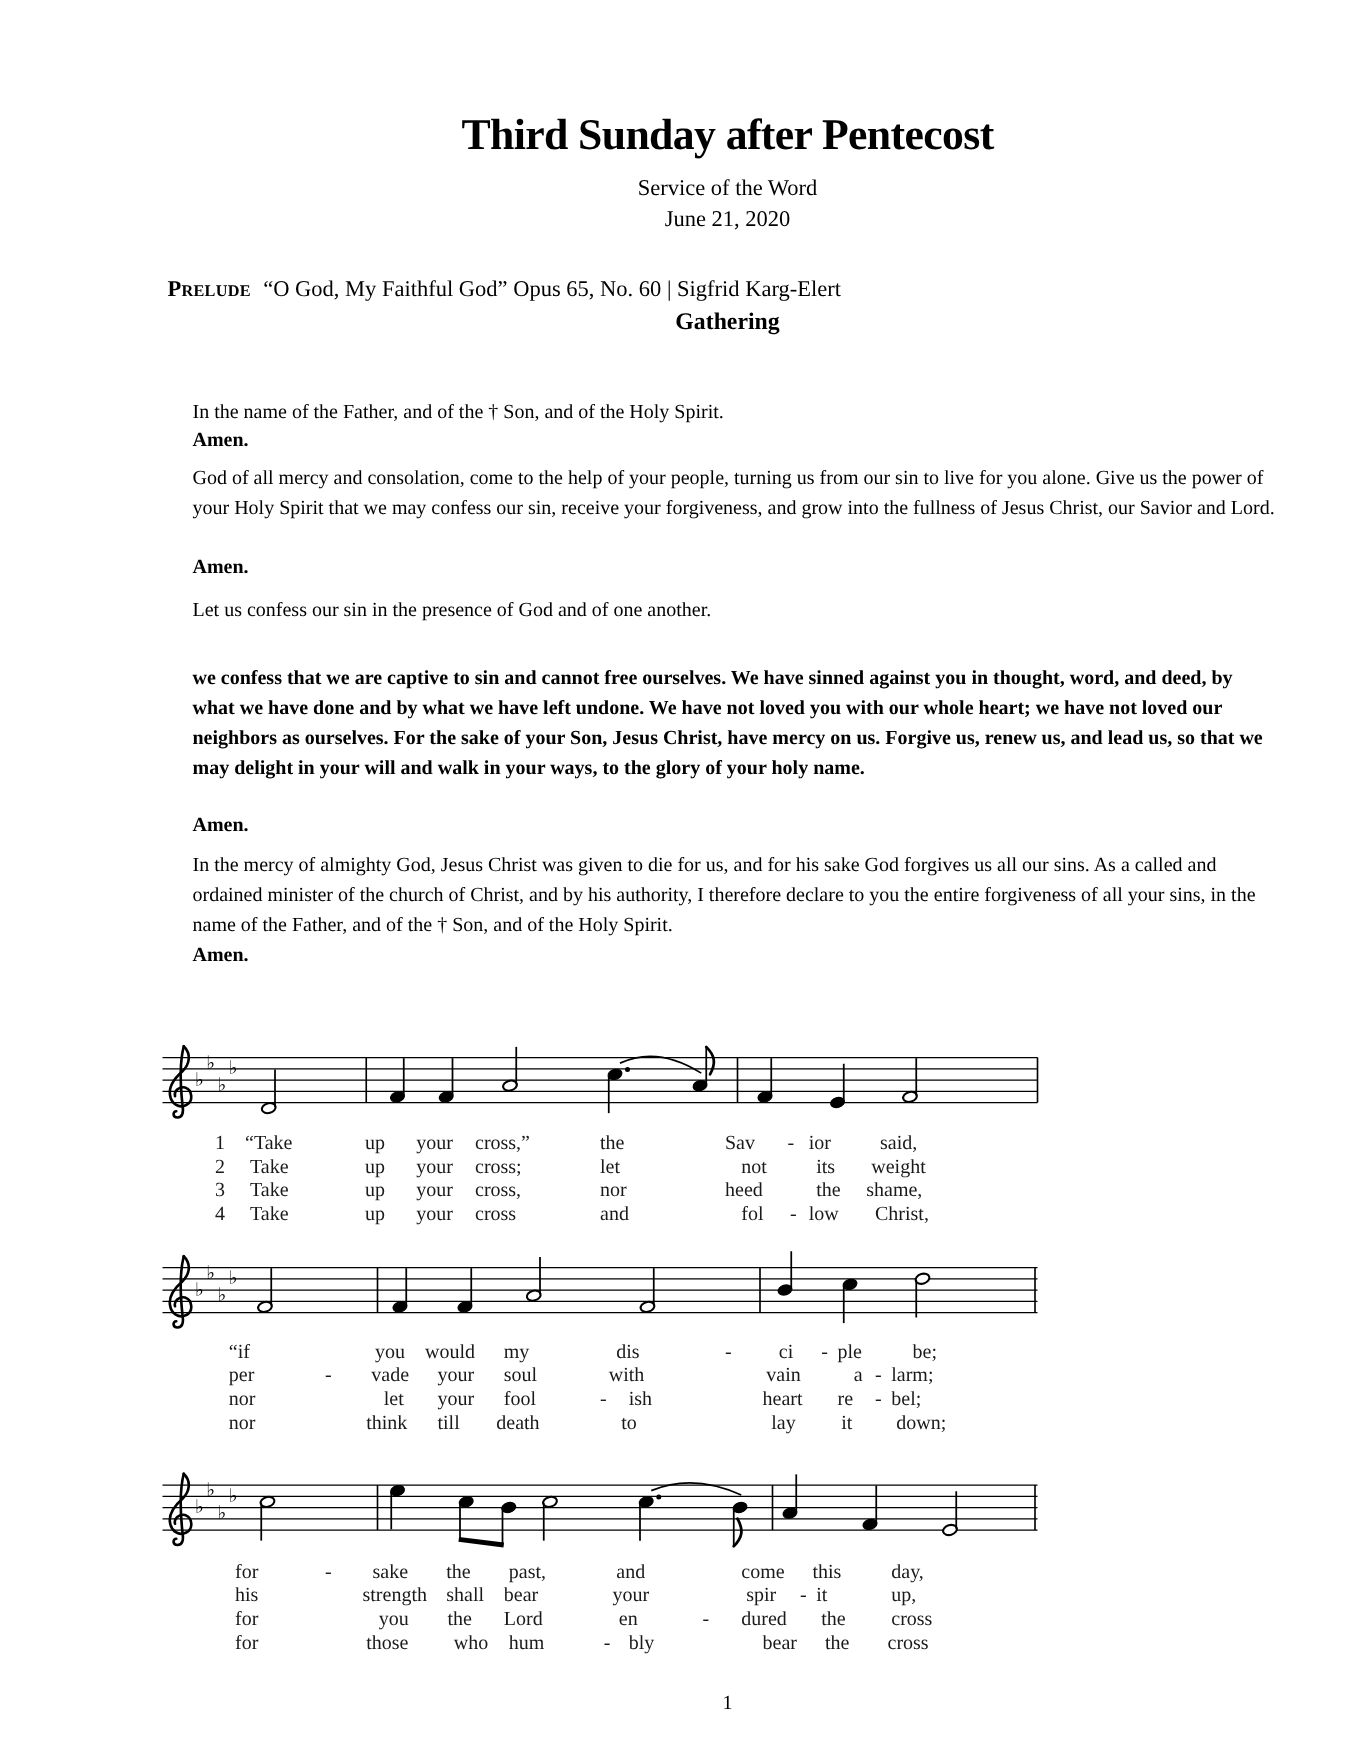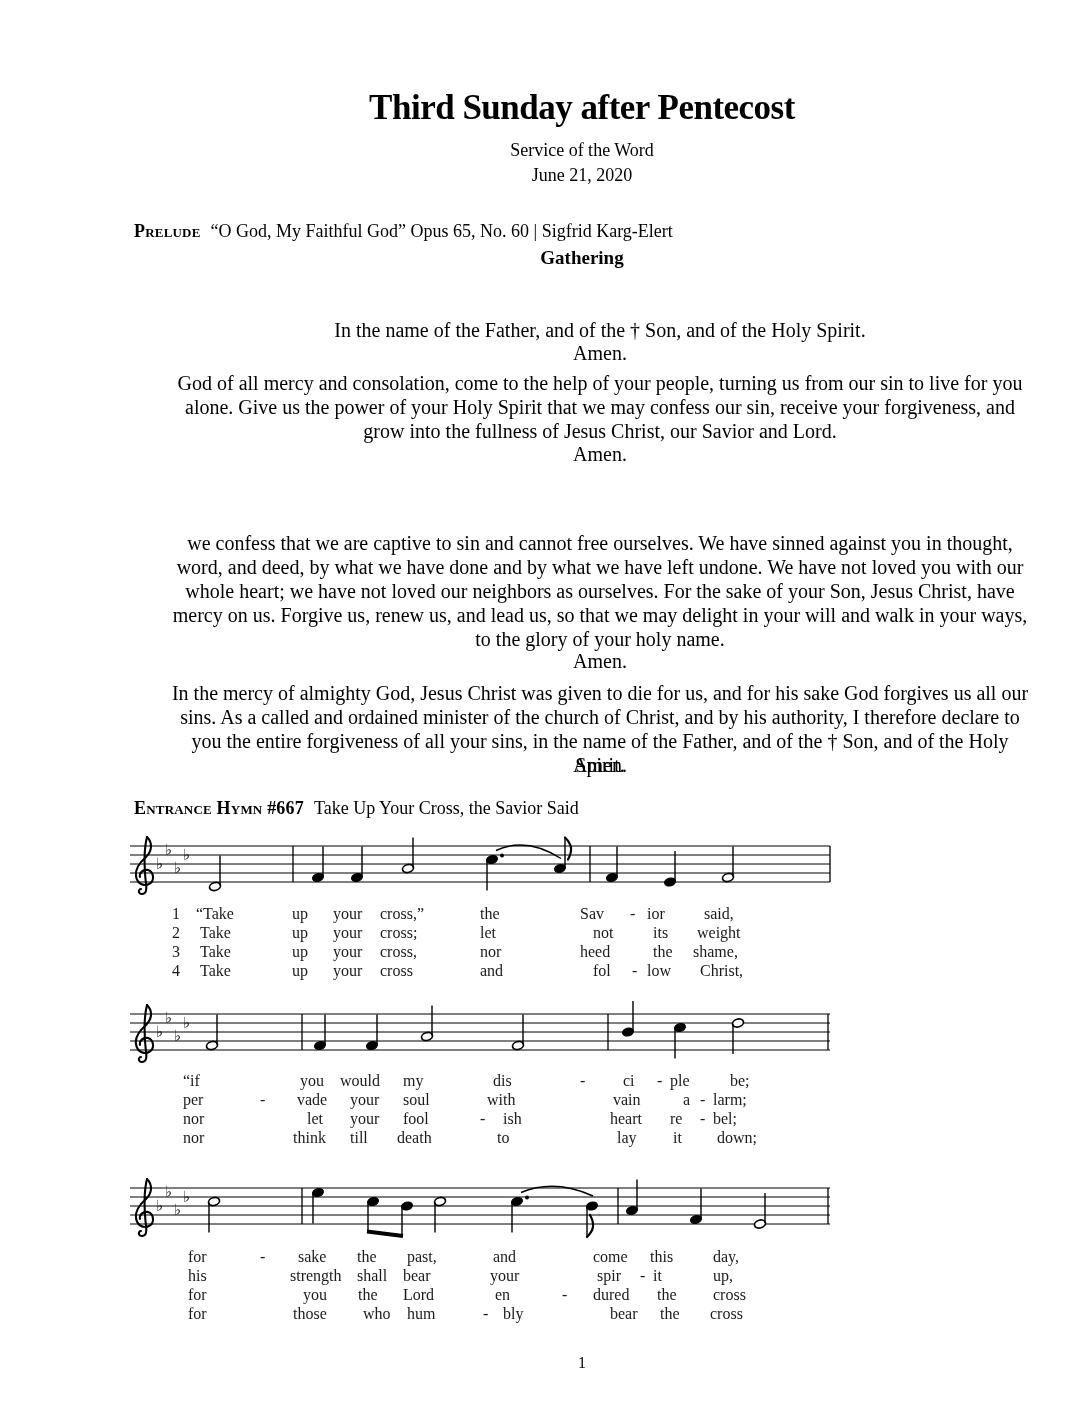--- a/index.html
+++ b/index.html
@@ -5,23 +5,23 @@
   html,body{margin:0;padding:0;background:#ffffff;}
   .page{
     position:relative;width:1088px;height:1408px;background:#fff;
     font-family:"Liberation Serif", serif;color:#000;overflow:hidden;
   }
   .abs{position:absolute;padding-left:38px;}
   .center{left:0;width:1088px;text-align:center;}
   .title{font-size:35px;font-weight:bold;letter-spacing:-0.5px;}
   .sub{font-size:18px;}
   .sc{font-variant:small-caps;font-variant-caps:small-caps;font-weight:bold;letter-spacing:0.2px;}
-  .body-ind{left:128px;width:868px;font-size:20px;line-height:24px;text-align:center;}
+  .body-ind{left:116px;width:868px;font-size:16px;line-height:24px;text-align:left;}
   .body-marg{left:96px;width:900px;font-size:18px;}
-  .bold{font-weight:normal;}
+  .bold{font-weight:bold;}
   .section-head{font-size:19px;font-weight:bold;}
   .lbl-gap{display:inline-block;width:10px;}
   #hymn-svg{position:absolute;left:0;top:0;width:1088px;height:1408px;pointer-events:none;}
   .pagenum{font-size:16px;}
 </style>
 </head>
 <body>
 
 <div class="page">
 
@@ -35,30 +35,28 @@
 
   <div class="abs center section-head" style="top:247px">Gathering</div>
 
 
   <div class="abs body-ind" style="top:318px">In the name of the Father, and of the † Son, and of the Holy Spirit.</div>
   <div class="abs body-ind bold" style="top:341px">Amen.</div>
 
   <div class="abs body-ind" style="top:371px">God of all mercy and consolation, come to the help of your people, turning us from our sin to live for you alone. Give us the power of your Holy Spirit that we may confess our sin, receive your forgiveness, and grow into the fullness of Jesus Christ, our Savior and Lord.</div>
   <div class="abs body-ind bold" style="top:442px">Amen.</div>
 
+  <div class="abs body-ind" style="top:477px">Let us confess our sin in the presence of God and of one another.</div>
 
   <div class="abs body-ind bold" style="top:531px">we confess that we are captive to sin and cannot free ourselves. We have sinned against you in thought, word, and deed, by what we have done and by what we have left undone. We have not loved you with our whole heart; we have not loved our neighbors as ourselves. For the sake of your Son, Jesus Christ, have mercy on us. Forgive us, renew us, and lead us, so that we may delight in your will and walk in your ways, to the glory of your holy name.</div>
   <div class="abs body-ind bold" style="top:649px">Amen.</div>
 
   <div class="abs body-ind" style="top:681px">In the mercy of almighty God, Jesus Christ was given to die for us, and for his sake God forgives us all our sins. As a called and ordained minister of the church of Christ, and by his authority, I therefore declare to you the entire forgiveness of all your sins, in the name of the Father, and of the † Son, and of the Holy Spirit.</div>
   <div class="abs body-ind bold" style="top:753px">Amen.</div>
 
-  <div class="abs body-marg" style="top:798px">
-    <span class="sc">Entrance Hymn #667</span><span class="lbl-gap"></span><span>Take Up Your Cross, the Savior Said</span>
-  </div>
 
   <svg id="hymn-svg" viewBox="0 0 1088 1408" xmlns="http://www.w3.org/2000/svg">
       <line x1="130" y1="846" x2="830" y2="846" stroke="#000000" stroke-width="1"></line>
       <line x1="130" y1="855" x2="830" y2="855" stroke="#000000" stroke-width="1"></line>
       <line x1="130" y1="864" x2="830" y2="864" stroke="#000000" stroke-width="1"></line>
       <line x1="130" y1="873" x2="830" y2="873" stroke="#000000" stroke-width="1"></line>
       <line x1="130" y1="882" x2="830" y2="882" stroke="#000000" stroke-width="1"></line>
       <path d="M 147 837 C 153 843 152 851 146 857
       C 138 864 135 870 136 876
       C 137 883 143 887 149 884

